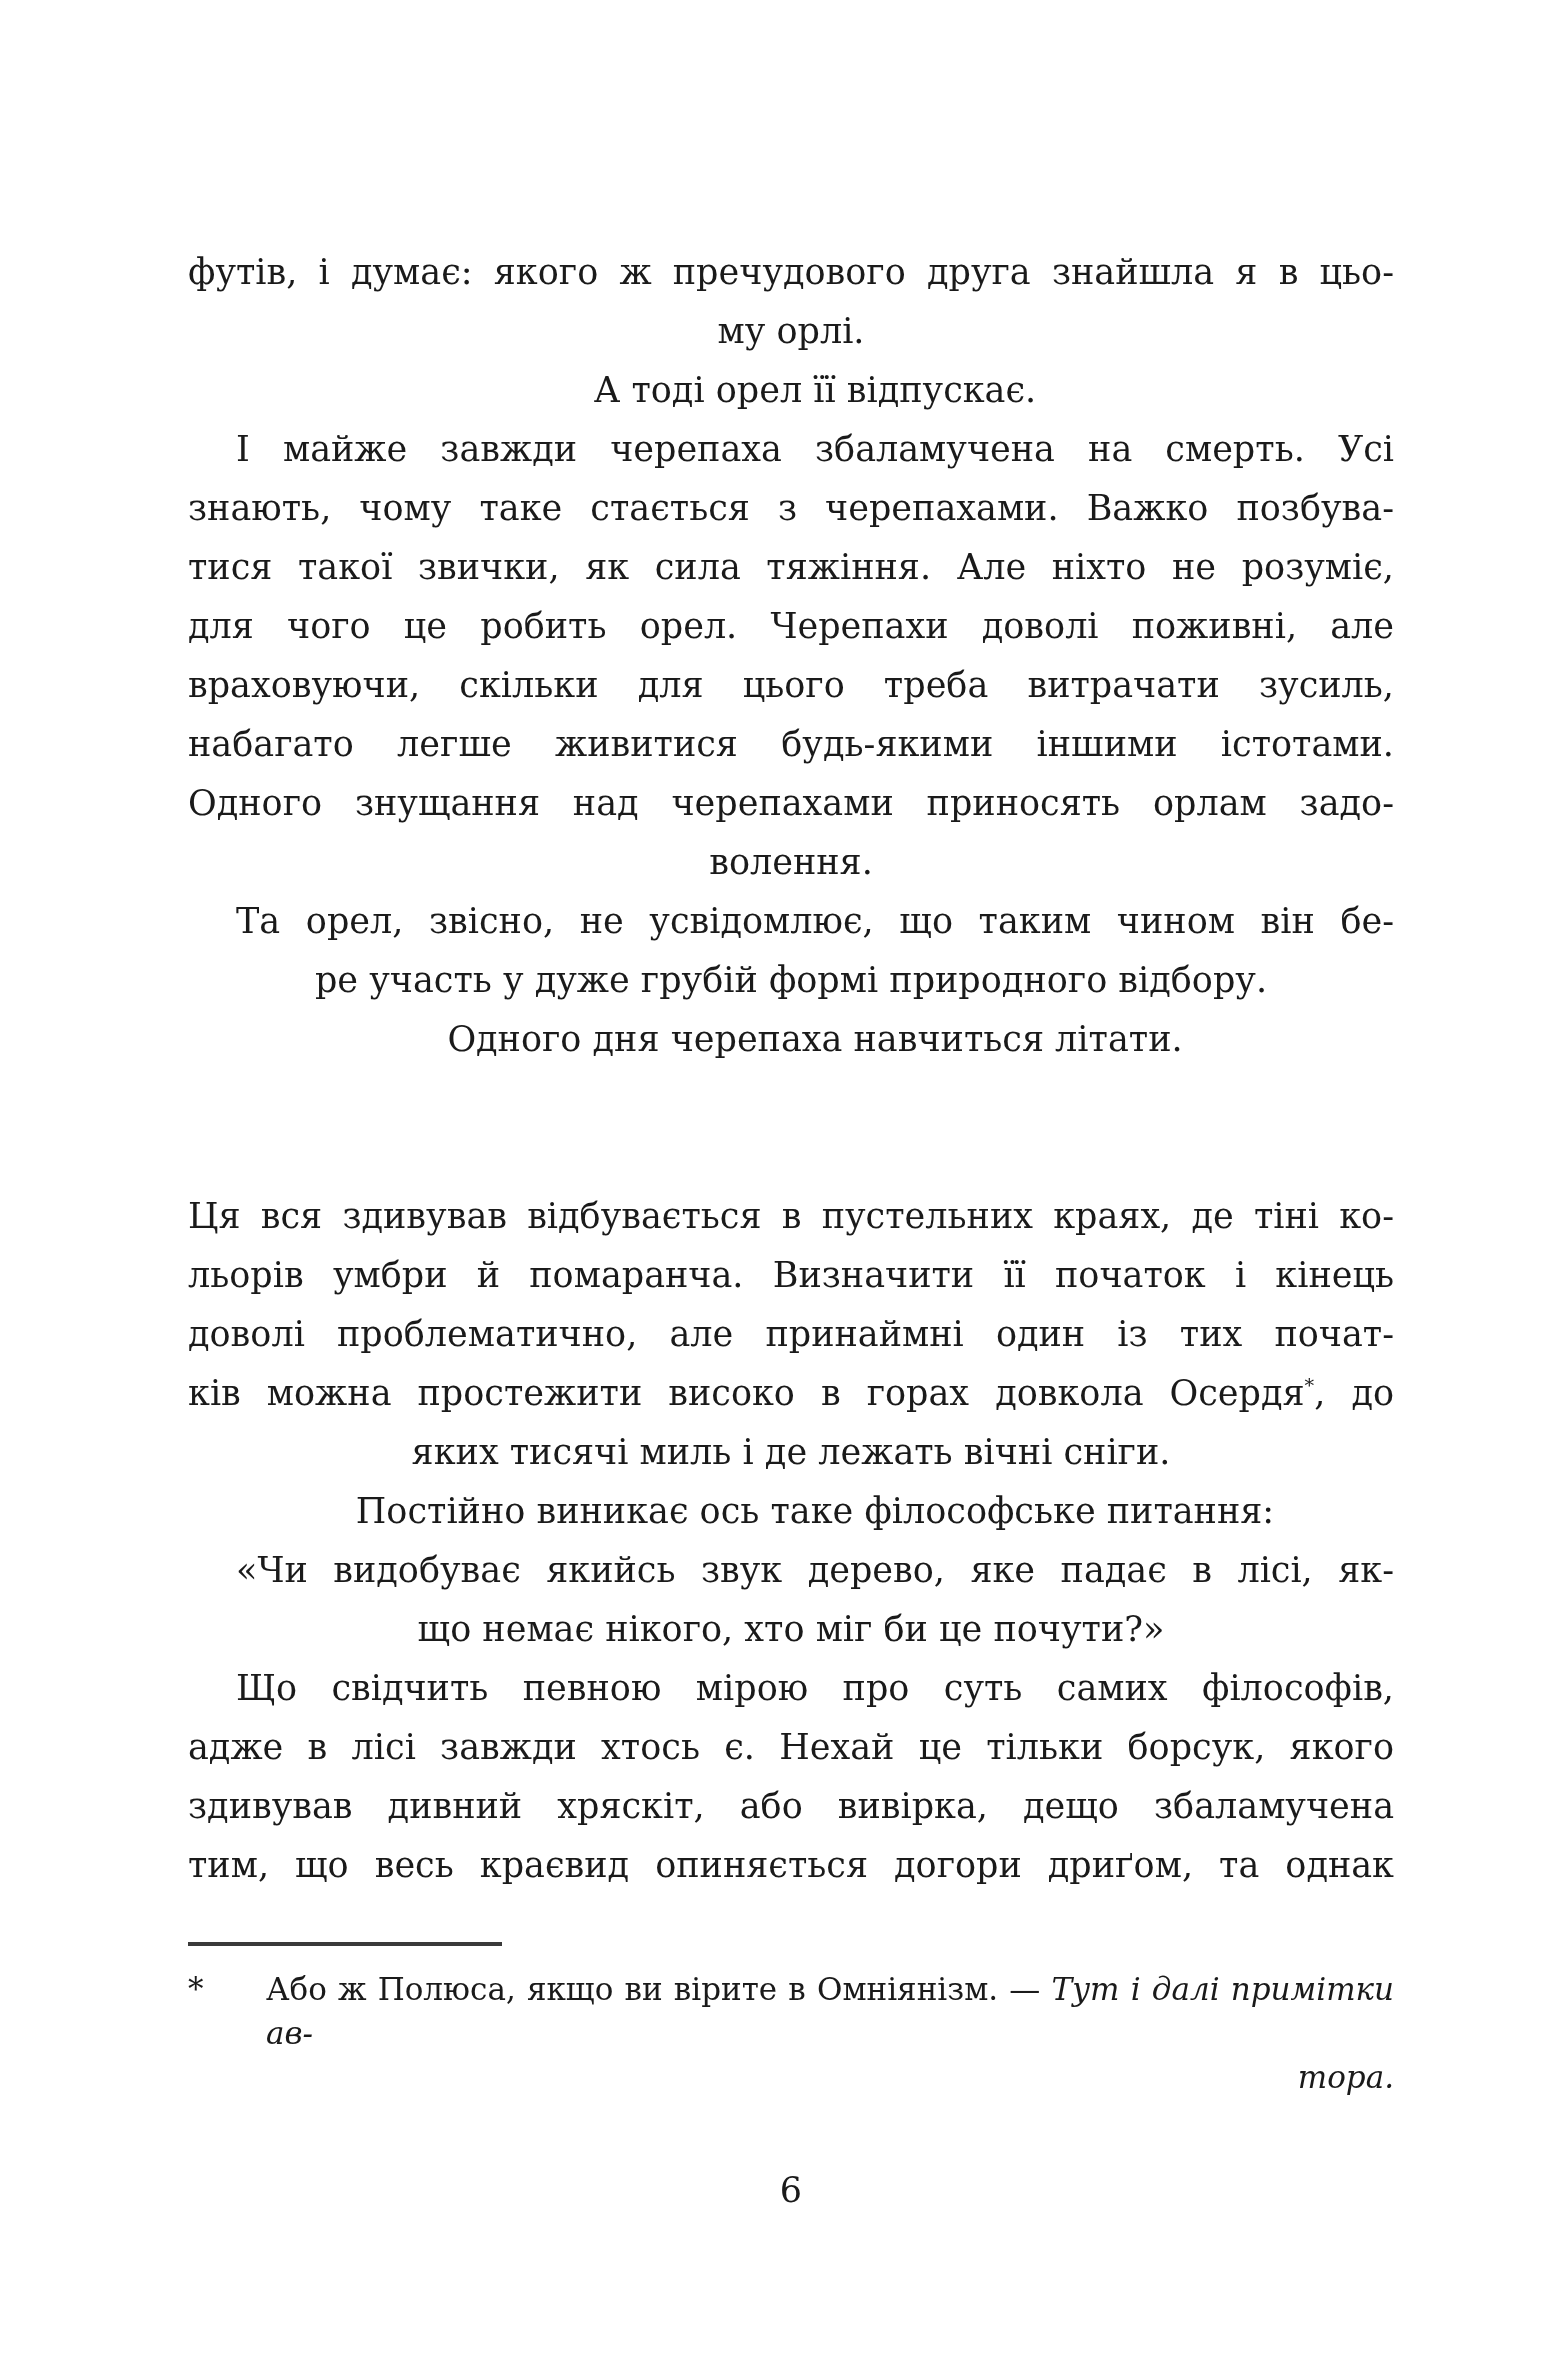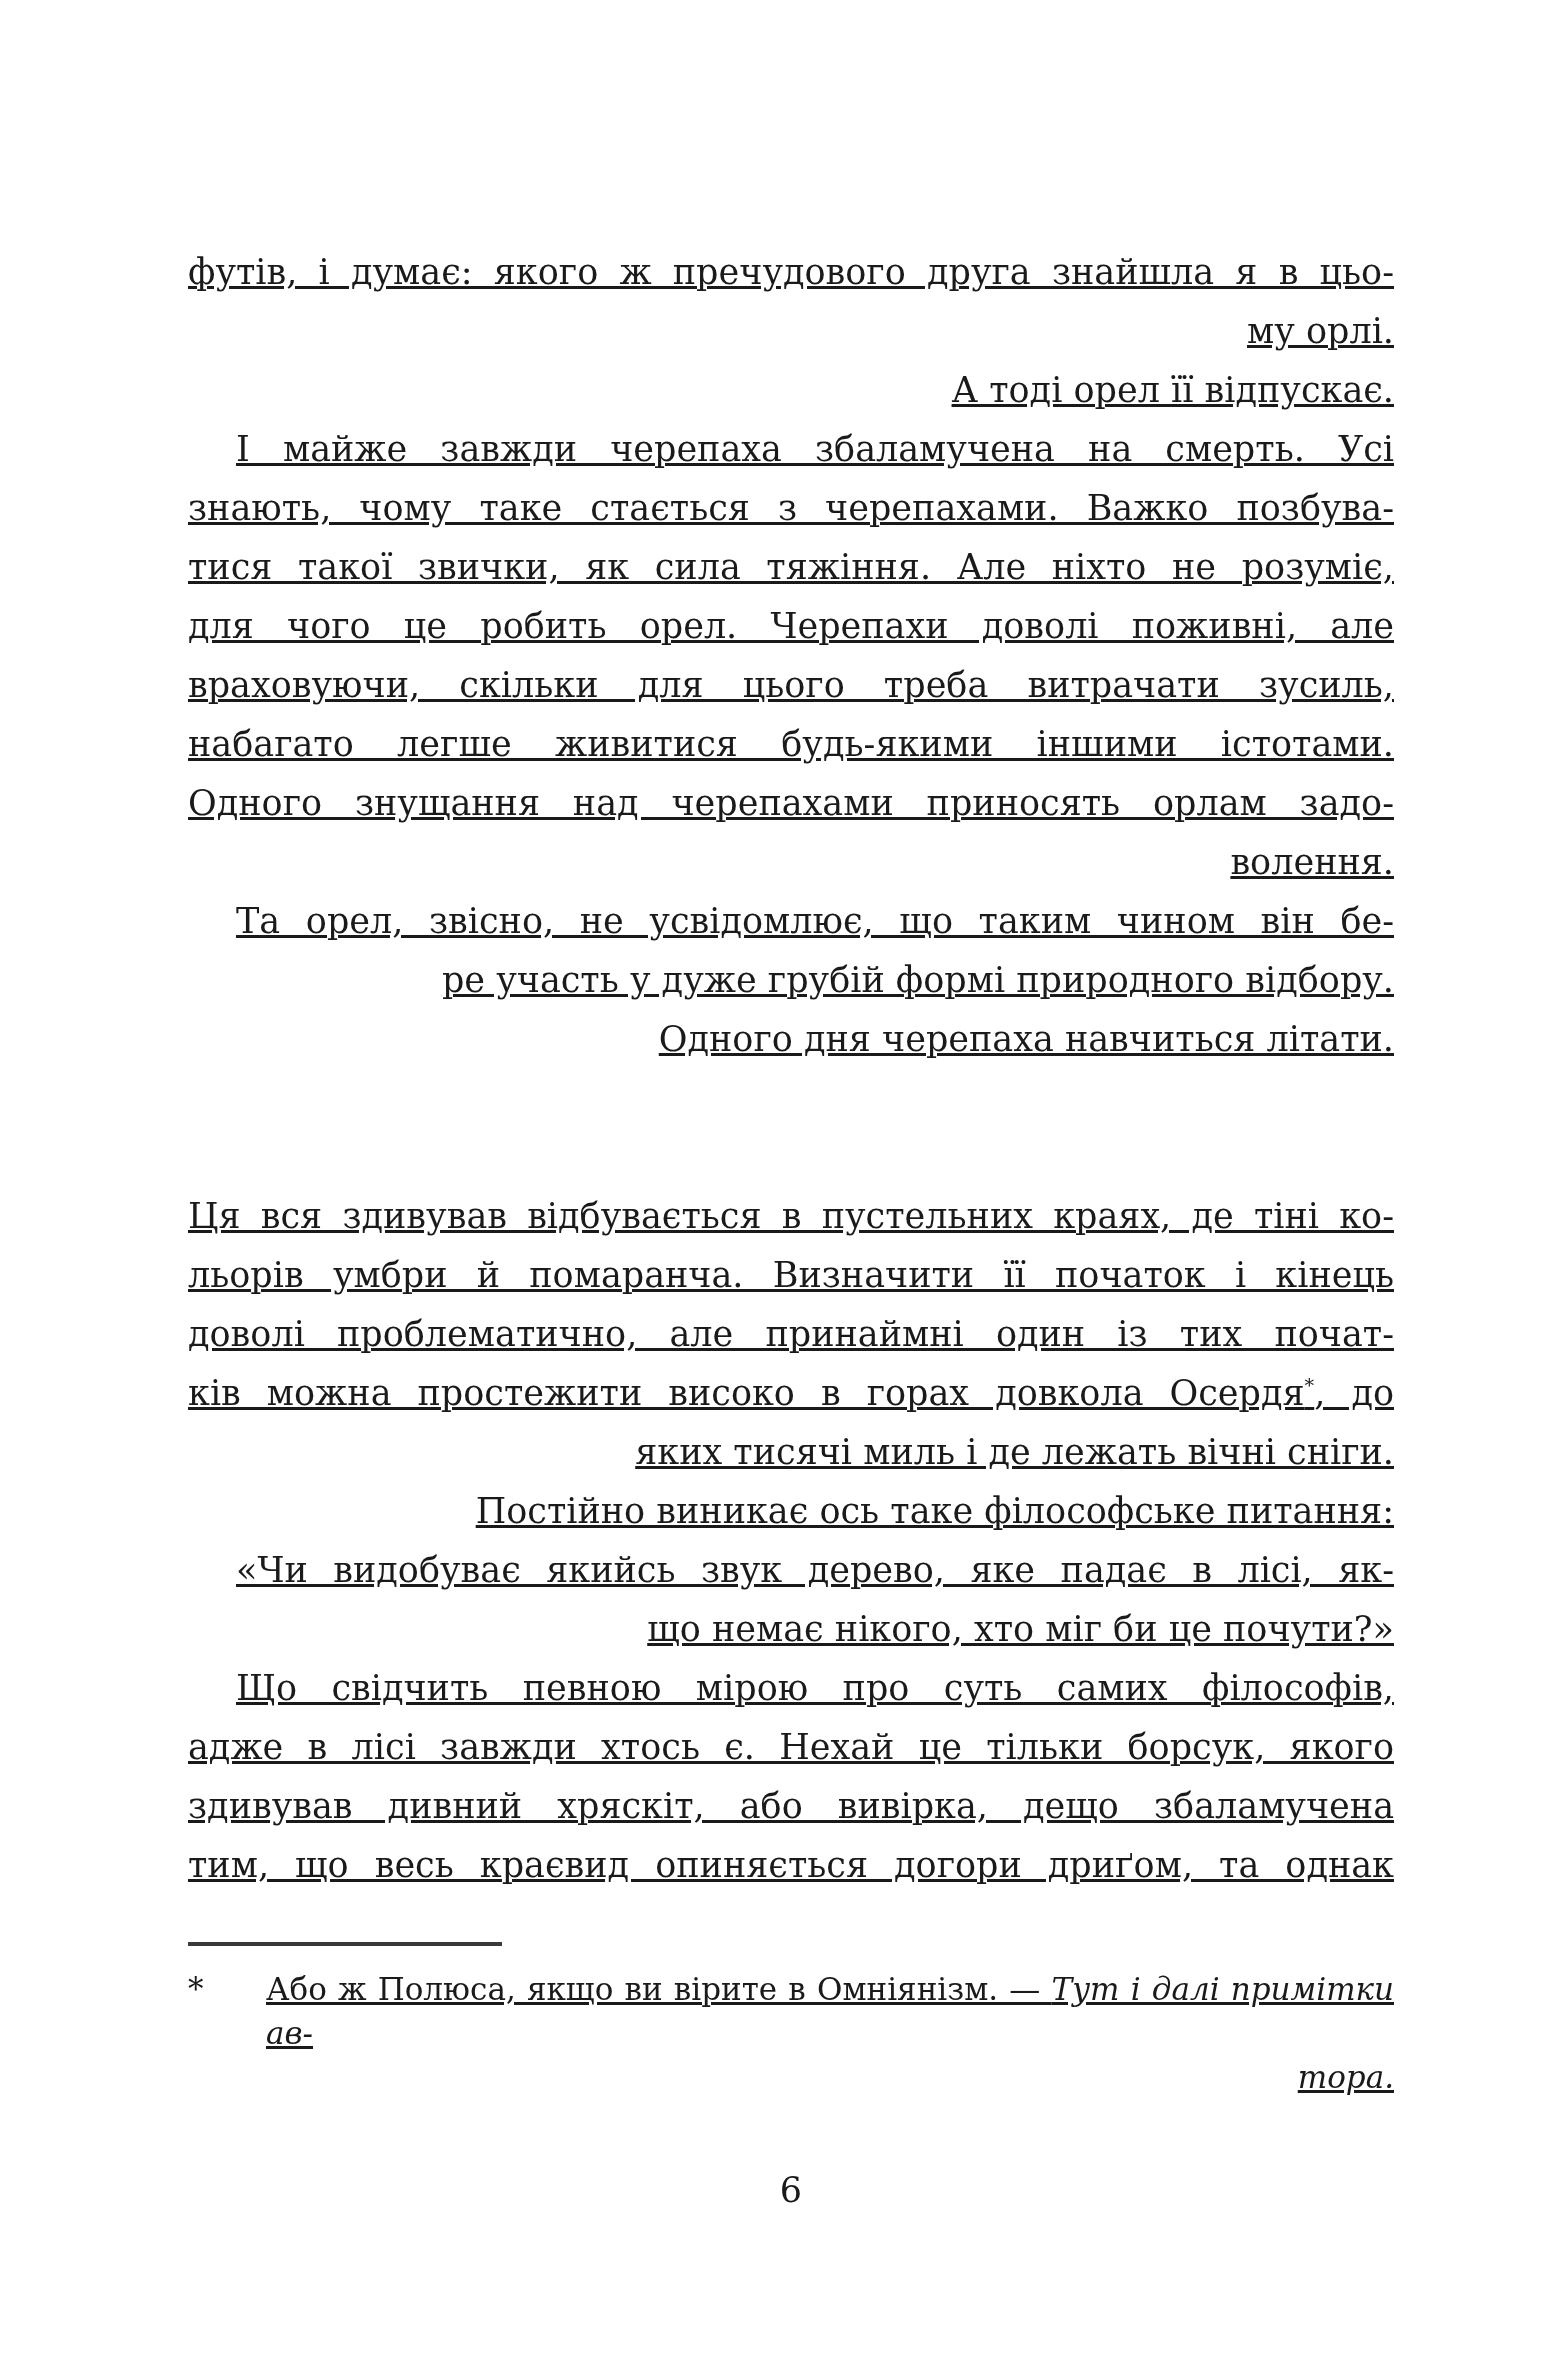--- a/index.html
+++ b/index.html
@@ -14,26 +14,25 @@
     background: #ffffff;
     font-family: "DejaVu Serif", "Liberation Serif", serif;
     color: #1a1a1a;
     overflow: hidden;
   }
   .text-block {
     position: absolute;
     left: 188px;
     top: 243px;
     width: 1206px;
-    text-decoration: underline;
   }
   .line {
     font-size: 35px;
     line-height: 59px;
-    text-align: right;
+    text-align: center;
     white-space: normal;
   }
   .line.j {
     text-align: justify;
     text-align-last: justify;
   }
   .line.ind {
     text-indent: 48px;
   }
   .line.section-start {

